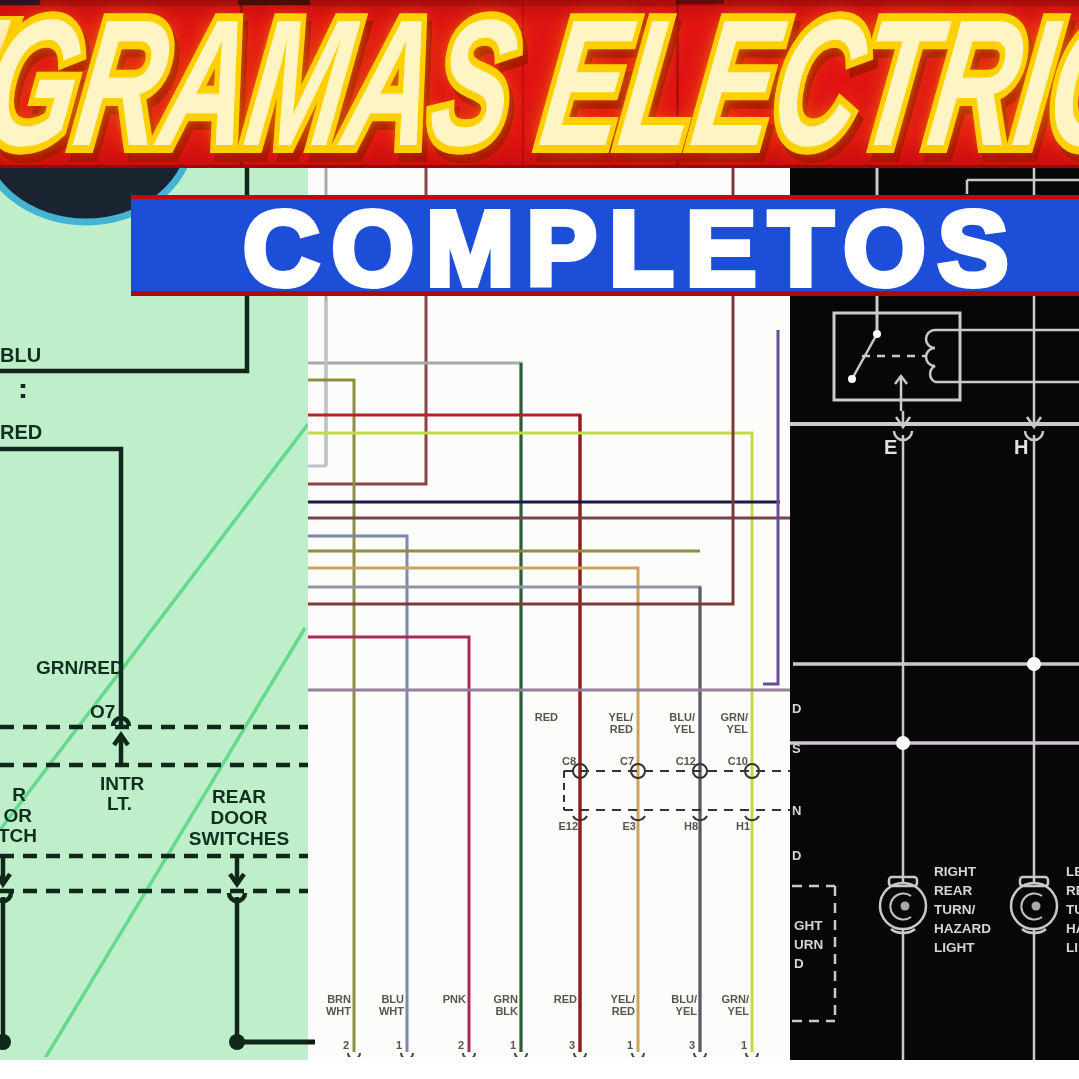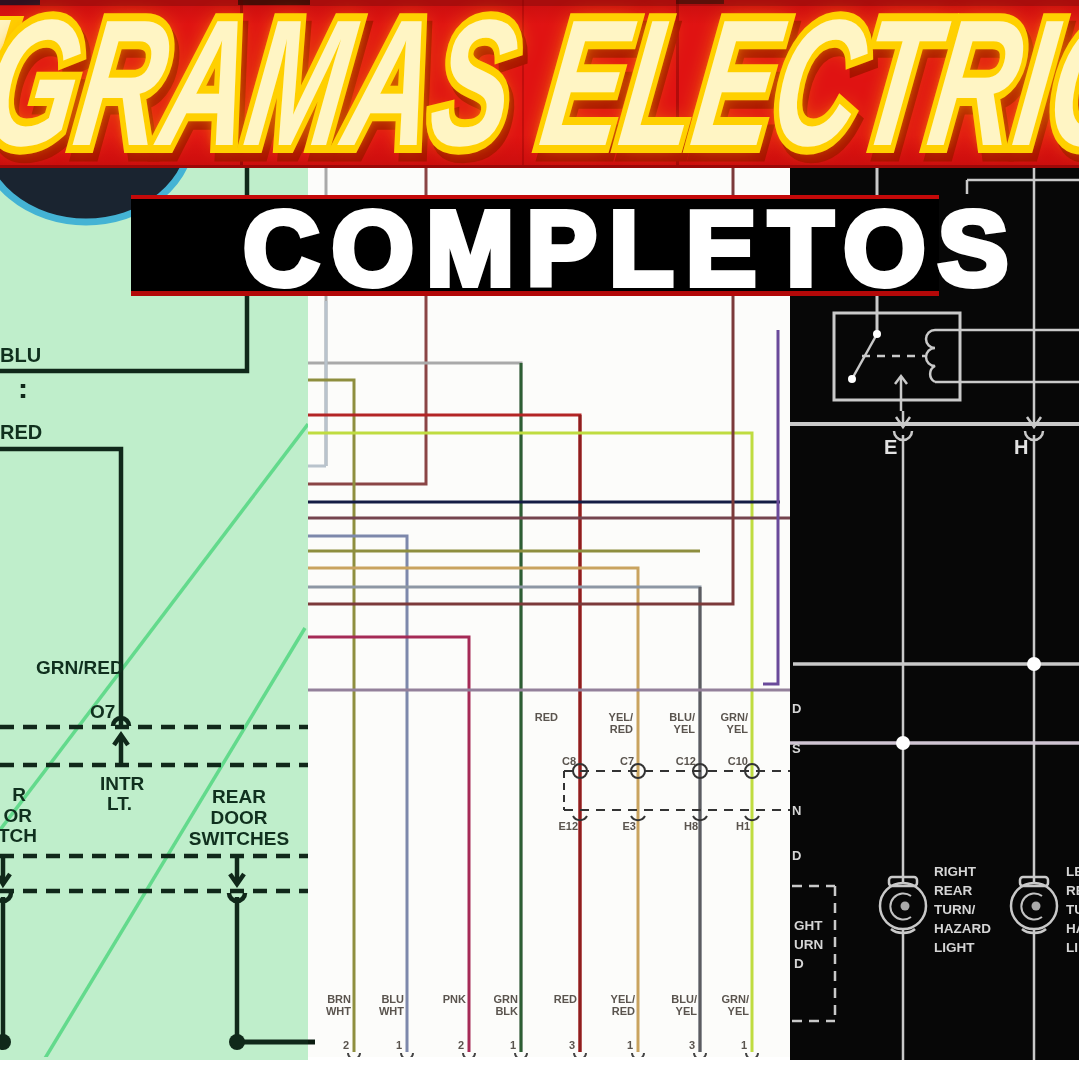--- a/index.html
+++ b/index.html
@@ -294,18 +294,18 @@
            color:#a81000; -webkit-text-stroke:17px #a81000;">AGRAMAS ELECTRICOS</div>
       <div style="position:relative;white-space:nowrap;font-weight:bold;font-style:italic;
            font-size:180px;line-height:165px;
            color:#ffd000; -webkit-text-stroke:16px #ffd000; text-shadow:0 0 12px #ffb400, 0 0 28px rgba(255,170,0,.8);">AGRAMAS ELECTRICOS</div>
       <div class="abs" style="left:0;top:0;white-space:nowrap;font-weight:bold;font-style:italic;
            font-size:180px;line-height:165px;
            color:#fff5c4;">AGRAMAS ELECTRICOS</div>
     </div>
   </div>
 
-  <div class="abs" style="left:131px;top:195px;width:808px;height:101px;background:#000000;border-top:4px solid #c40909;border-bottom:5px solid #b30808;box-sizing:border-box;">
+  <div class="abs" style="left:131px;top:195px;width:948px;height:101px;background:#1d4ed8;border-top:4px solid #c40909;border-bottom:5px solid #b30808;box-sizing:border-box;">
     <div class="abs" style="left:112px;top:0px;white-space:nowrap;font-weight:bold;
          font-size:106px;line-height:99px;letter-spacing:12px;color:#ffffff;-webkit-text-stroke:6px #ffffff;">COMPLETOS</div>
   </div>
 
 </div>
 
 </body></html>

